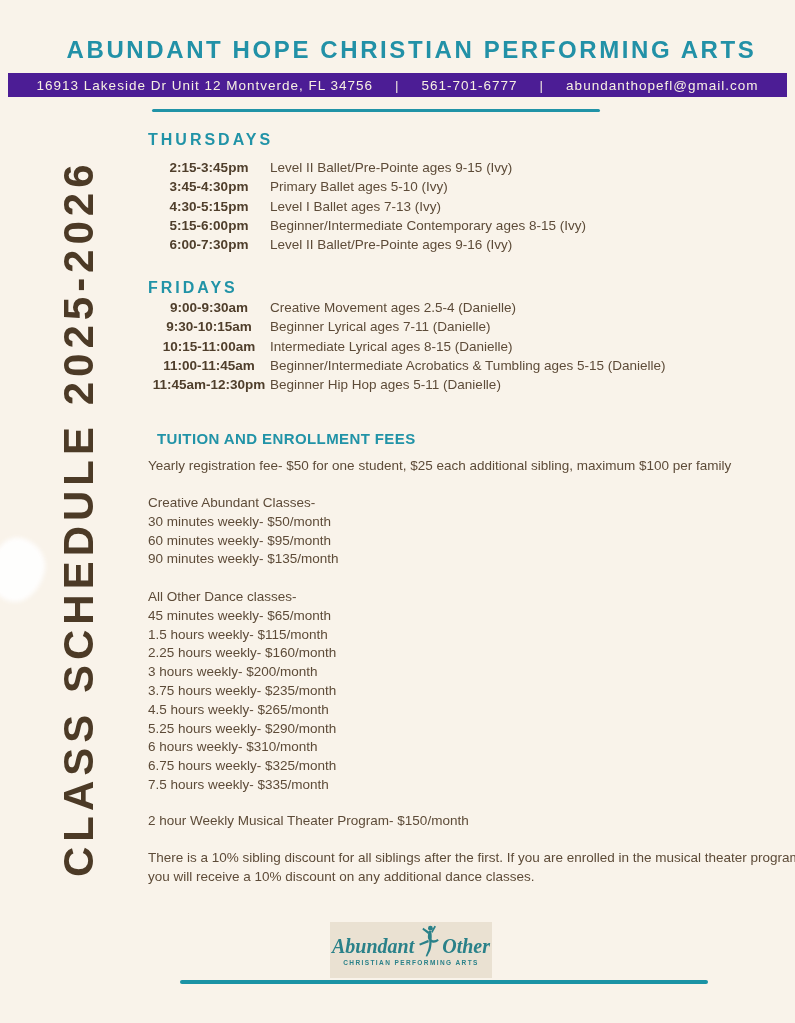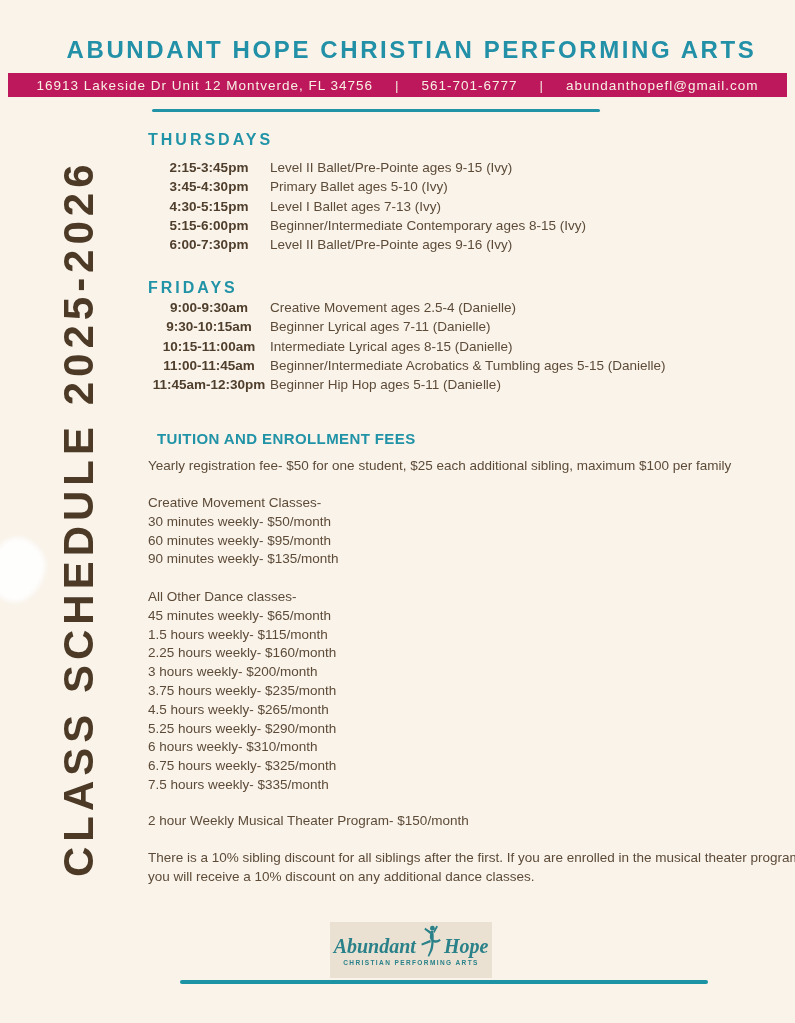--- a/index.html
+++ b/index.html
@@ -10,21 +10,21 @@
     background:#f9f3ea; overflow:hidden;
   }
   
   .main-title {
     position:absolute; top:36px; left:0; width:795px;
     text-align:center; color:#2291a7; font-size:24px; font-weight:bold;
     letter-spacing:2.6px; white-space:nowrap;padding-left:28px;
   }
   .address-bar {
     position:absolute; top:73px; left:8px; width:779px; height:24px;
-    background:#be185d; color:#f7f0e3;
+    background:#4c1d95; color:#f7f0e3;
     display:flex; align-items:center; justify-content:center; gap:22px;
     font-size:13.5px; letter-spacing:1px; white-space:nowrap;
   }
   .address-bar .pipe { opacity:.95; }
   .top-rule {
     position:absolute; top:109px; left:152px; width:448px; height:3px;
     background:#2193a7; border-radius:2px;
   }
   
   .vertical-title {
@@ -169,21 +169,21 @@
           <span class="desc">Beginner Hip Hop ages 5-11 (Danielle)</span>
         </div>
       </div>
   </section>
 
   <h2 class="tuition-heading">TUITION AND ENROLLMENT FEES</h2>
 
   <p class="body-text registration">Yearly registration fee- $50 for one student, $25 each additional sibling, maximum $100 per family</p>
 
   <div class="fee-group fee-group-1 body-text">
-    <div class="fee-line">Creative Movement Classes-</div>
+    <div class="fee-line">Creative Abundant Classes-</div>
     <div>
 
         <div class="fee-line">30 minutes weekly- $50/month</div>
 
         <div class="fee-line">60 minutes weekly- $95/month</div>
 
         <div class="fee-line">90 minutes weekly- $135/month</div>
       </div>
   </div>
 
@@ -222,20 +222,20 @@
       <span>Abundant</span>
       <svg class="dancer" viewBox="0 0 60 80" width="24" height="32" aria-hidden="true">
         <g fill="#2a8189">
           <circle cx="36" cy="8" r="6"></circle>
           <path d="M33,14 C30,21 29,28 30,34 L33,39 C34,45 33,53 30,63 L24,78 L28,79 L36,63 C38,56 39,49 39,43 C44,46 50,45 57,39 L54,35 C48,39 43,39 39,36 C40,29 39,21 38,15 Z"></path>
           <path d="M33,17 L18,7 L16,11 L31,23 Z"></path>
           <path d="M38,16 L46,2 L50,4 L41,20 Z"></path>
           <path d="M31,37 L8,47 L10,51 L32,43 Z"></path>
         </g>
       </svg>
-      <span>Hope</span>
+      <span>Other</span>
     </div>
     <div class="logo-subtitle">CHRISTIAN PERFORMING ARTS</div>
   </div>
 
   <div class="bottom-rule"></div>
 
 </div>
 
 </body></html>

